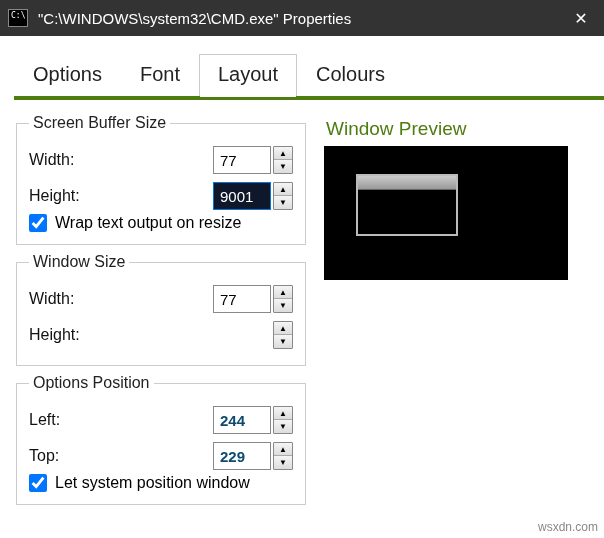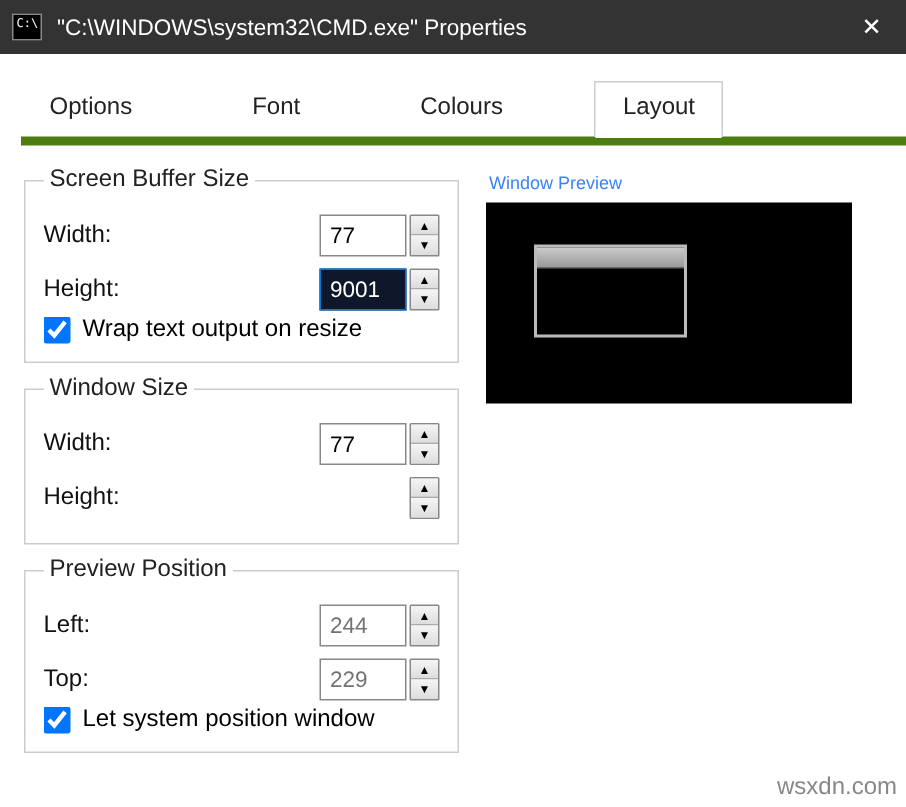--- a/index.html
+++ b/index.html
@@ -14,22 +14,22 @@
       display: inline-flex; align-items: flex-start; justify-content: flex-start;
       margin-right: 10px; padding: 1px 2px; font-size: 8px; color:#fff; font-family: monospace;
       border:1px solid #888;
     }
     .titlebar-title { flex:1; font-size:15px; }
     .titlebar-close {
       width: 46px; height: 36px; display:flex; align-items:center; justify-content:center;
       font-size: 16px; cursor: default;
     }
     .tabs {
-      display:flex; margin: 18px 0 0 14px; font-size: 16px;
-      border-bottom: 6px solid #4d7c0f; position: relative; gap: 42px;
+      display:flex; margin: 18px 0 0 14px; font-size: 20px;
+      border-bottom: 4px solid #4d7c0f; position: relative;
     }
     .tab {
       padding: 8px 18px 10px 18px; border: 1px solid transparent;
       border-bottom: none; cursor: default; color:#222;
     }
     .tab.active {
       border-color: #ccc; background:#fff; position:relative;
     }
     .tab.active::after{
       content:""; position:absolute; left:0; right:0; bottom:-1px; height:2px; background:#fff;
@@ -46,64 +46,64 @@
       display:flex; align-items:center; margin: 8px 0 4px 0;
     }
     .row-label { flex:1; font-size:16px; color:#111; }
     .spinbox {
       display:flex; align-items:flex-start; height:28px;
     }
     .spinbox input {
       width: 58px; height:28px; border:1px solid #888; font-size:15px;
       padding: 0 6px; text-align:left; outline:none; font-family: inherit;
     }
-    .spinbox input.disabled { color:#737373; }
+    .spinbox input.disabled { color:#0c4a6e;font-weight:bold; }
     .spinbox input.selected { background:#0f172a; color:#fff; border-color:#0078d7; }
     .spin-btns {
       display:flex; flex-direction:column; margin-left:2px;
       border:1px solid #888; border-radius:1px; overflow:hidden;
     }
     .spin-btn {
       width:18px; height:13px; background:linear-gradient(#f5f5f5,#ddd);
       display:flex; align-items:center; justify-content:center;
       font-size:8px; cursor:default; border-bottom:1px solid #aaa;
     }
     .spin-btn:last-child{border-bottom:none;}
     .check-row { display:flex; align-items:flex-end; font-size:16px; }
     .check-row input[type=checkbox]{ width:18px; height:18px; margin:0 8px 0 0;}
-    .preview-label { font-size:12px; margin: 4px 0 6px 2px; color:#3b82f6;}
+    .preview-label { font-size:19px; margin: 4px 0 6px 2px; color:#4d7c0f;}
     .preview-box {
       width: 244px; height: 134px; background:#000; position:relative; margin-bottom:10px;
     }
     .preview-window {
       position:absolute; left:32px; top:28px; width:102px; height:62px;
       border:2px solid #bbb; background:#000;
     }
     .preview-window-titlebar {
       height:14px; background:linear-gradient(#ccc,#999);
       border-bottom:1px solid #666;
     }
     .watermark {
-      position:absolute; right:6px; bottom:4px; font-size:16px; color:#888;
+      position:absolute; right:6px; bottom:4px; font-size:12px; color:#888;
     }
   </style>
 </head>
 <body>
 
 <div class="titlebar">
   <span class="titlebar-icon">C:\</span>
   <span class="titlebar-title">"C:\WINDOWS\system32\CMD.exe" Properties</span>
   <span class="titlebar-close">✕</span>
 </div>
 
 <div class="tabs">
   <div class="tab">Options</div>
   <div class="tab">Font</div>
+  <div class="tab active">Layout</div>
   <div class="tab">Colours</div>
-  <div class="tab active">Layout</div>
 </div>
 
 <div class="content">
   <div class="left-col">
 
     <fieldset>
       <legend>Screen Buffer Size</legend>
       <div class="row">
         <span class="row-label">Width:</span>
         <div class="spinbox">
@@ -147,21 +147,21 @@
         <div class="spinbox">
           <div class="spin-btns">
             <div class="spin-btn">▲</div>
             <div class="spin-btn">▼</div>
           </div>
         </div>
       </div>
     </fieldset>
 
     <fieldset>
-      <legend>Preview Position</legend>
+      <legend>Options Position</legend>
       <div class="row">
         <span class="row-label">Left:</span>
         <div class="spinbox">
           <input class="disabled" value="244" style="">
           <div class="spin-btns">
             <div class="spin-btn">▲</div>
             <div class="spin-btn">▼</div>
           </div>
         </div>
       </div>

